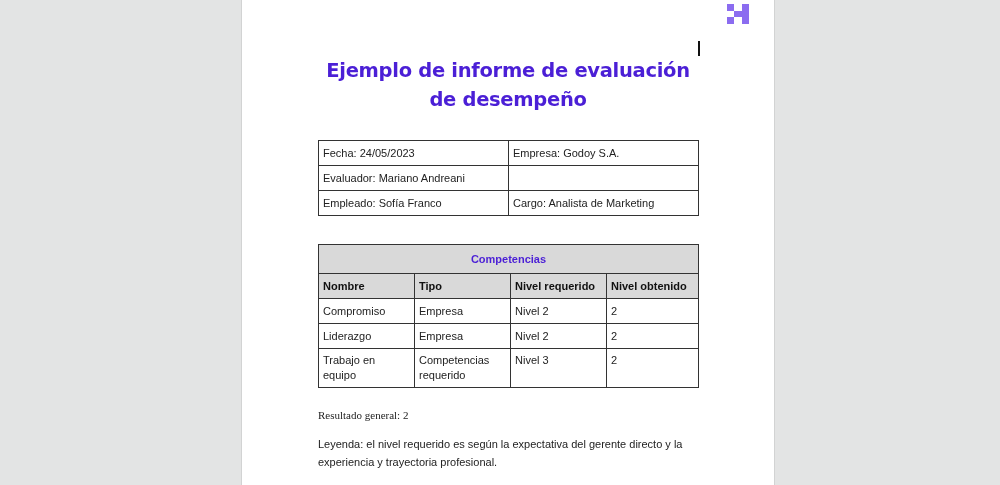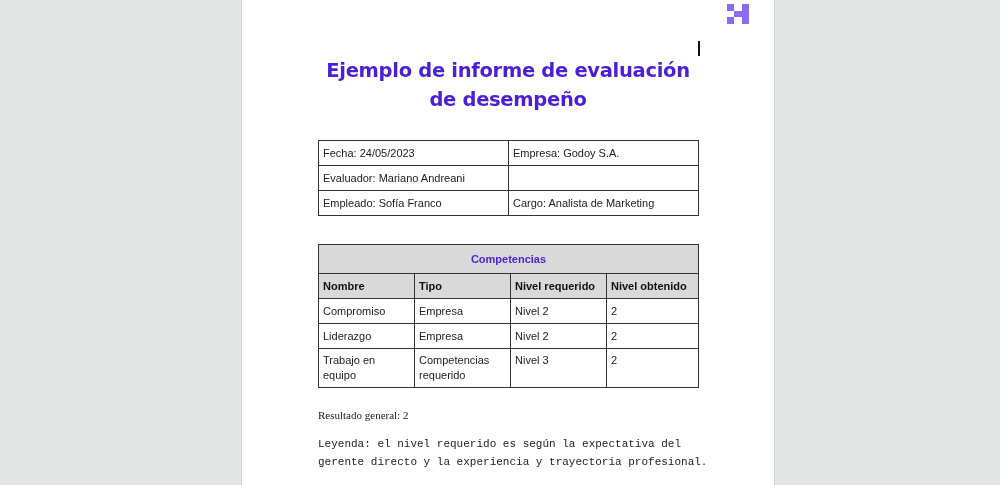--- a/index.html
+++ b/index.html
@@ -33,21 +33,21 @@
     padding: 0 4px; vertical-align: top;
   }
   .info td { height: 24px; line-height: 24px; width: 50%; }
   .info { top: 140px; }
   .comp { top: 244px; }
   .comp th { background: #d9d9d9; font-weight: bold; height: 24px; line-height: 24px; color: #111; }
   .comp th.caption { text-align: center; color: #4b1fd6; height: 28px; line-height: 28px; }
   .comp td { height: 24px; line-height: 24px; }
   .comp td.two { line-height: 15px; padding-top: 4px; padding-bottom: 4px; height: 30px; }
   .result { position: absolute; left: 76px; top: 409px; font-size: 11px; color: #222; font-family: Liberation Serif, serif; }
-  .legend { position: absolute; left: 76px; top: 435px; width: 390px; font-size: 11px; line-height: 18px; color: #222; font-family: Liberation Mono, monospace; }
+  .legend { position: absolute; left: 76px; top: 435px; width: 390px; font-size: 11px; line-height: 18px; color: #222; }
 </style>
 </head>
 <body>
 
 <div class="page">
   <div class="logo">
     <span style="left:0;top:0;width:7px;height:7px;"></span>
     <span style="left:0;top:13px;width:7px;height:7px;"></span>
     <span style="left:7px;top:7px;width:8px;height:6px;"></span>
     <span style="left:15px;top:0;width:7px;height:20px;"></span>

